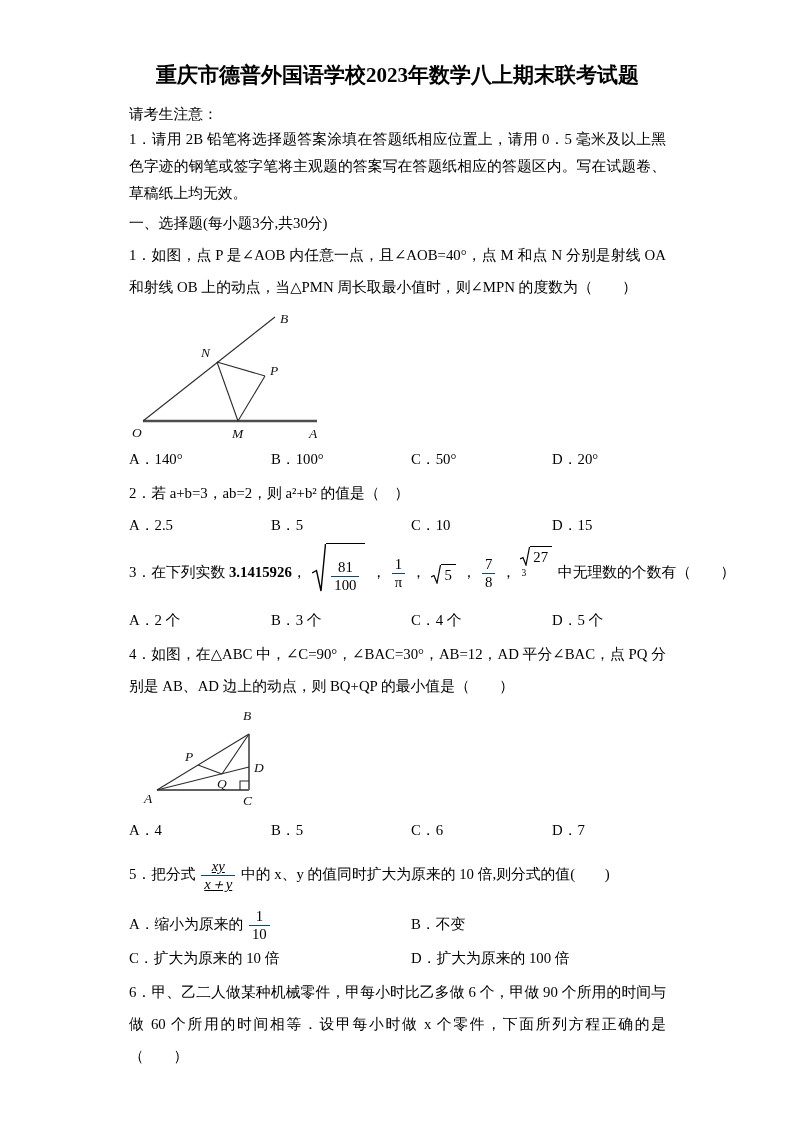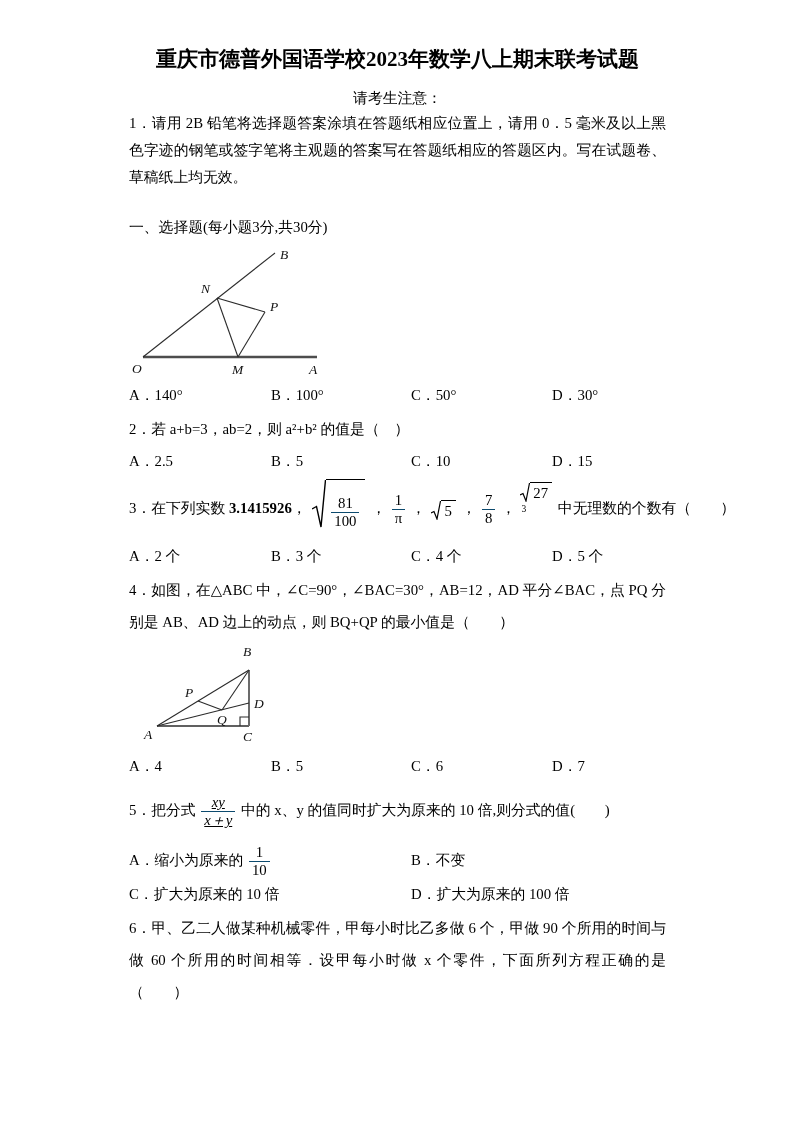--- a/index.html
+++ b/index.html
@@ -1,37 +1,37 @@
 <!DOCTYPE html>
 <html><head>
 <meta charset="utf-8">
 <style>
   html,body{margin:0;padding:0;background:#ffffff;}
   .sheet{
     position:relative;
     width:794px;height:1087px;
     box-sizing:border-box;
-    padding:44px 128px 20px 129px;
+    padding:60px 128px 20px 129px;
     background:#ffffff;
     color:#000;
     font-family:"Liberation Serif","DejaVu Serif",serif;
     font-size:14.8px;
     overflow:hidden;
   }
   .title{
     font-size:21px;
     font-weight:700;
     text-align:center;
     line-height:30px;
     margin:0 0 12px 0;
     white-space:nowrap;
   }
-  .notice-head{line-height:24px;text-align:center;}
+  .notice-head{line-height:24px;}
   .notice{line-height:27px;text-align:justify;}
-  .sec-head{margin-top:24px;line-height:24px;}
+  .sec-head{margin-top:4px;line-height:24px;}
   .qtext{line-height:32px;text-align:justify;margin-top:4px;}
   .opts{
     display:grid;
     grid-template-columns:142px 140px 141px 1fr;
     line-height:20px;
     margin:6px 0 8px 0;
   }
   .opts2{
     display:grid;
     grid-template-columns:282px 1fr;
@@ -91,40 +91,41 @@
 
 <div class="sheet">
 
   <h1 class="title">重庆市德普外国语学校2023年数学八上期末联考试题</h1>
 
   <div class="notice-head">请考生注意：</div>
   <div class="notice">1．请用 2B 铅笔将选择题答案涂填在答题纸相应位置上，请用 0．5 毫米及以上黑色字迹的钢笔或签字笔将主观题的答案写在答题纸相应的答题区内。写在试题卷、草稿纸上均无效。</div>
 
   <div class="sec-head">一、选择题(每小题3分,共30分)</div>
 
+  <div class="qtext">1．如图，点 P 是∠AOB 内任意一点，且∠AOB=40°，点 M 和点 N 分别是射线 OA 和射线 OB 上的动点，当△PMN 周长取最小值时，则∠MPN 的度数为（　　）</div>
 
   <svg class="fig" width="196" height="138" viewBox="0 0 196 138" style="margin:2px 0 0 -4px;">
     <line x1="18" y1="116" x2="192" y2="116" stroke="#4d4d4d" stroke-width="2.4"></line>
     <line x1="18" y1="116" x2="150" y2="12" stroke="#2b2b2b" stroke-width="1.1"></line>
     <line x1="92" y1="57" x2="140" y2="71" stroke="#2b2b2b" stroke-width="1.1"></line>
     <line x1="140" y1="71" x2="113" y2="116" stroke="#2b2b2b" stroke-width="1.1"></line>
     <line x1="113" y1="116" x2="92" y2="57" stroke="#2b2b2b" stroke-width="1.1"></line>
     <text x="155" y="18">B</text>
     <text x="76" y="52">N</text>
     <text x="145" y="70">P</text>
     <text x="7" y="132">O</text>
     <text x="107" y="133">M</text>
     <text x="184" y="133">A</text>
   </svg>
 
   <div class="opts">
     <span>A．140°</span>
     <span>B．100°</span>
     <span>C．50°</span>
-    <span>D．30°</span>
+    <span>D．20°</span>
   </div>
 
   <div class="qtext">2．若 a+b=3，ab=2，则 a²+b² 的值是（　）</div>
   <div class="opts">
     <span>A．2.5</span>
     <span>B．5</span>
     <span>C．10</span>
     <span>D．15</span>
   </div>
 

